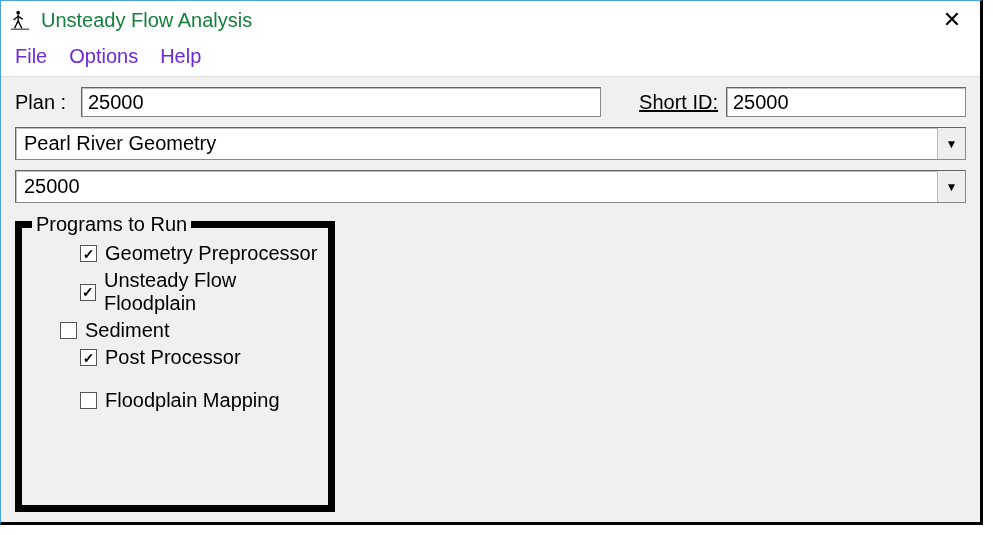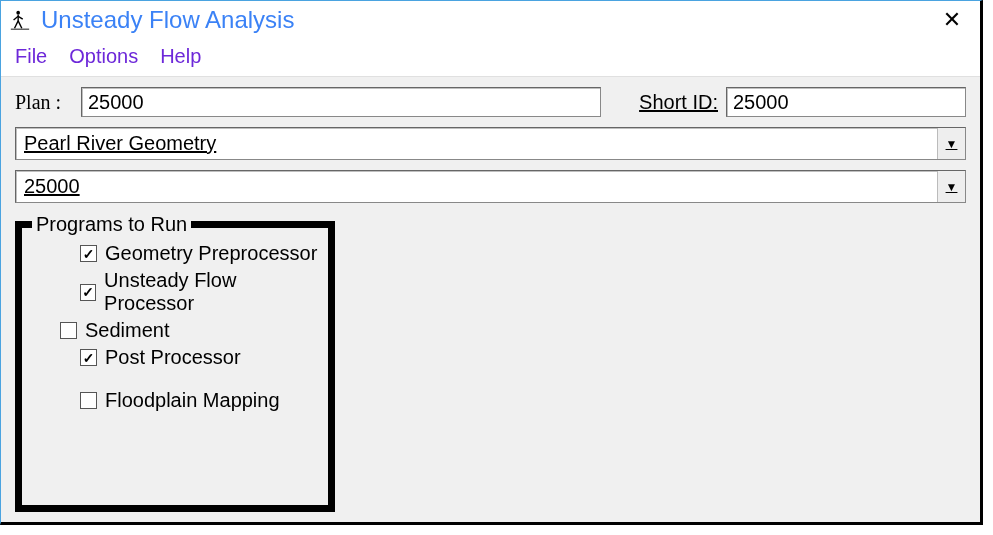--- a/index.html
+++ b/index.html
@@ -33,22 +33,22 @@
     .app-icon {
       width: 22px;
       height: 22px;
       margin-right: 10px;
       display: flex;
       align-items: center;
       justify-content: center;
     }
     .app-icon svg { width: 22px; height: 22px; }
     .title-text {
-      font-size: 24px;
-      color: #3b82f6;
+      font-size: 20px;
+      color: #15803d;
       flex: 1;
     }
     .close-btn {
       width: 40px;
       height: 30px;
       display: flex;
       align-items: center;
       justify-content: center;
       font-size: 22px;
       cursor: pointer;
@@ -85,33 +85,32 @@
       background: #fff;
       border: 1px solid #888;
       border-top-color: #666;
       border-left-color: #666;
       box-shadow: inset 1px 1px 0 rgba(0,0,0,.25);
       padding: 2px 6px;
       font-size: 20px;
       flex: 1;
       min-width: 0;
     }
-    .plan-row .label:first-child { width: 58px; font-family: Liberation Serif, serif; }
+    .plan-row .label:first-child { width: 58px; }
     .short-id-label { margin-left: 30px; text-decoration: underline; }
     .short-id-input { flex: 0 0 240px; }
 
     .label-right {
       text-align: right;
       width: 310px;
       padding-right: 6px;
     }
     .combo-wrap {
       display: flex;
       flex: 1;
-      text-decoration: underline;
     }
     .combo {
       height: 33px;
       border: 1px solid #888;
       border-top-color: #666;
       border-left-color: #666;
       box-shadow: inset 1px 1px 0 rgba(0,0,0,.25);
       background: #fff;
       display: flex;
       align-items: center;
@@ -270,21 +269,21 @@
       <fieldset class="groupbox programs">
         <legend>Programs to Run</legend>
 
         <label class="chk-row">
           <span class="chk checked"></span>
           <span>Geometry Preprocessor</span>
         </label>
 
         <label class="chk-row">
           <span class="chk checked"></span>
-          <span>Unsteady Flow Processor</span>
+          <span>Unsteady Flow Floodplain</span>
         </label>
 
         <label class="chk-row indent">
           <span class="chk"></span>
           <span>Sediment</span>
         </label>
 
         <label class="chk-row">
           <span class="chk checked"></span>
           <span>Post Processor</span>

